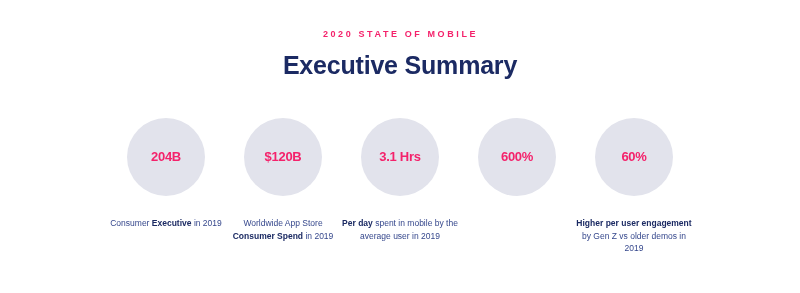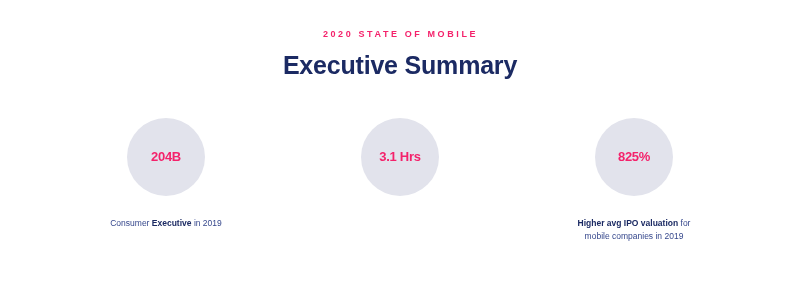--- a/index.html
+++ b/index.html
@@ -119,29 +119,41 @@
 
   <div class="stats">
 
     <div class="stat">
       <div class="bubble">
         <span class="bubble-value">204B</span>
       </div>
       <div class="caption"><span>Consumer </span><b>Executive</b><span> in 2019</span></div>
     </div>
 
+    <div class="stat">
+      <div class="bubble">
+        <span class="bubble-value">$120B</span>
+      </div>
+      <div class="caption"><span>Worldwide App Store </span><b>Consumer Spend</b><span> in 2019</span></div>
+    </div>
 
     <div class="stat">
       <div class="bubble">
         <span class="bubble-value">3.1 Hrs</span>
       </div>
+      <div class="caption"><b>Per day</b><span> spent in mobile by the average user in 2019</span></div>
     </div>
 
     <div class="stat">
       <div class="bubble">
-        <span class="bubble-value">825%</span>
+        <span class="bubble-value">600%</span>
       </div>
-      <div class="caption"><b>Higher avg IPO valuation</b><span> for mobile companies in 2019</span></div>
     </div>
 
+    <div class="stat">
+      <div class="bubble">
+        <span class="bubble-value">60%</span>
+      </div>
+      <div class="caption"><b>Higher per user engagement</b><span> by Gen Z vs older demos in 2019</span></div>
+    </div>
 
   </div>
 </div>
 
 </body></html>

